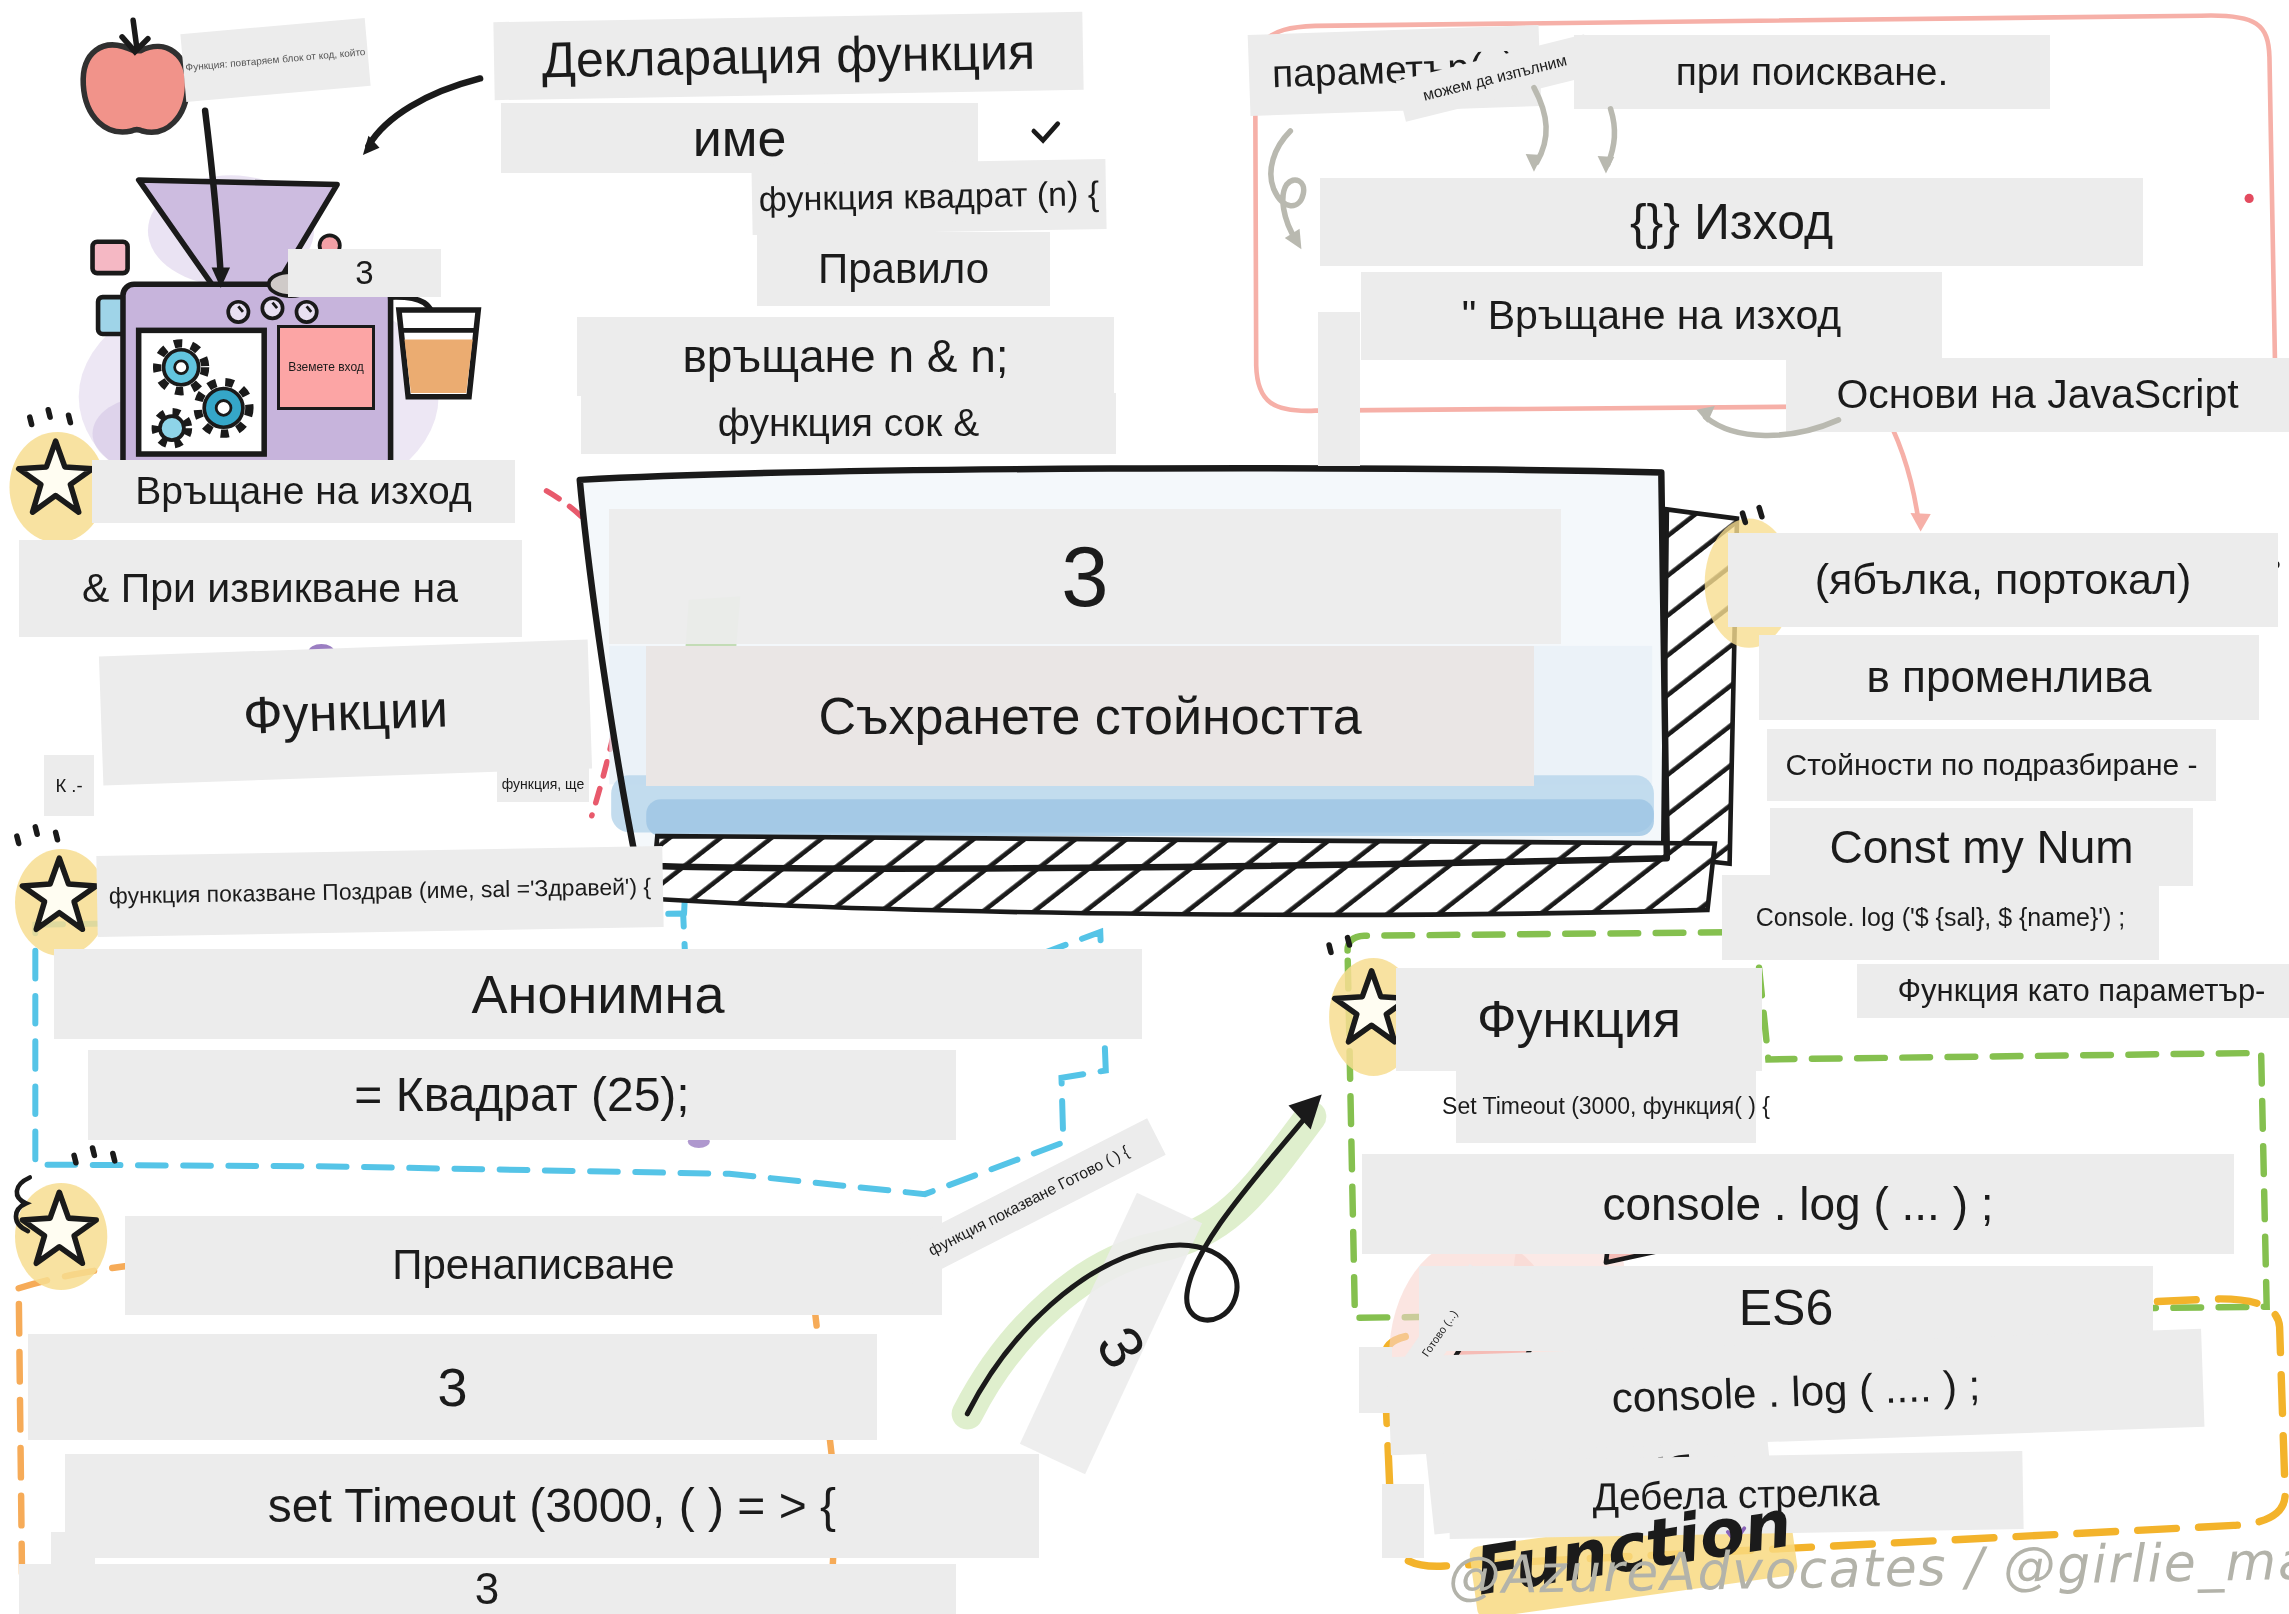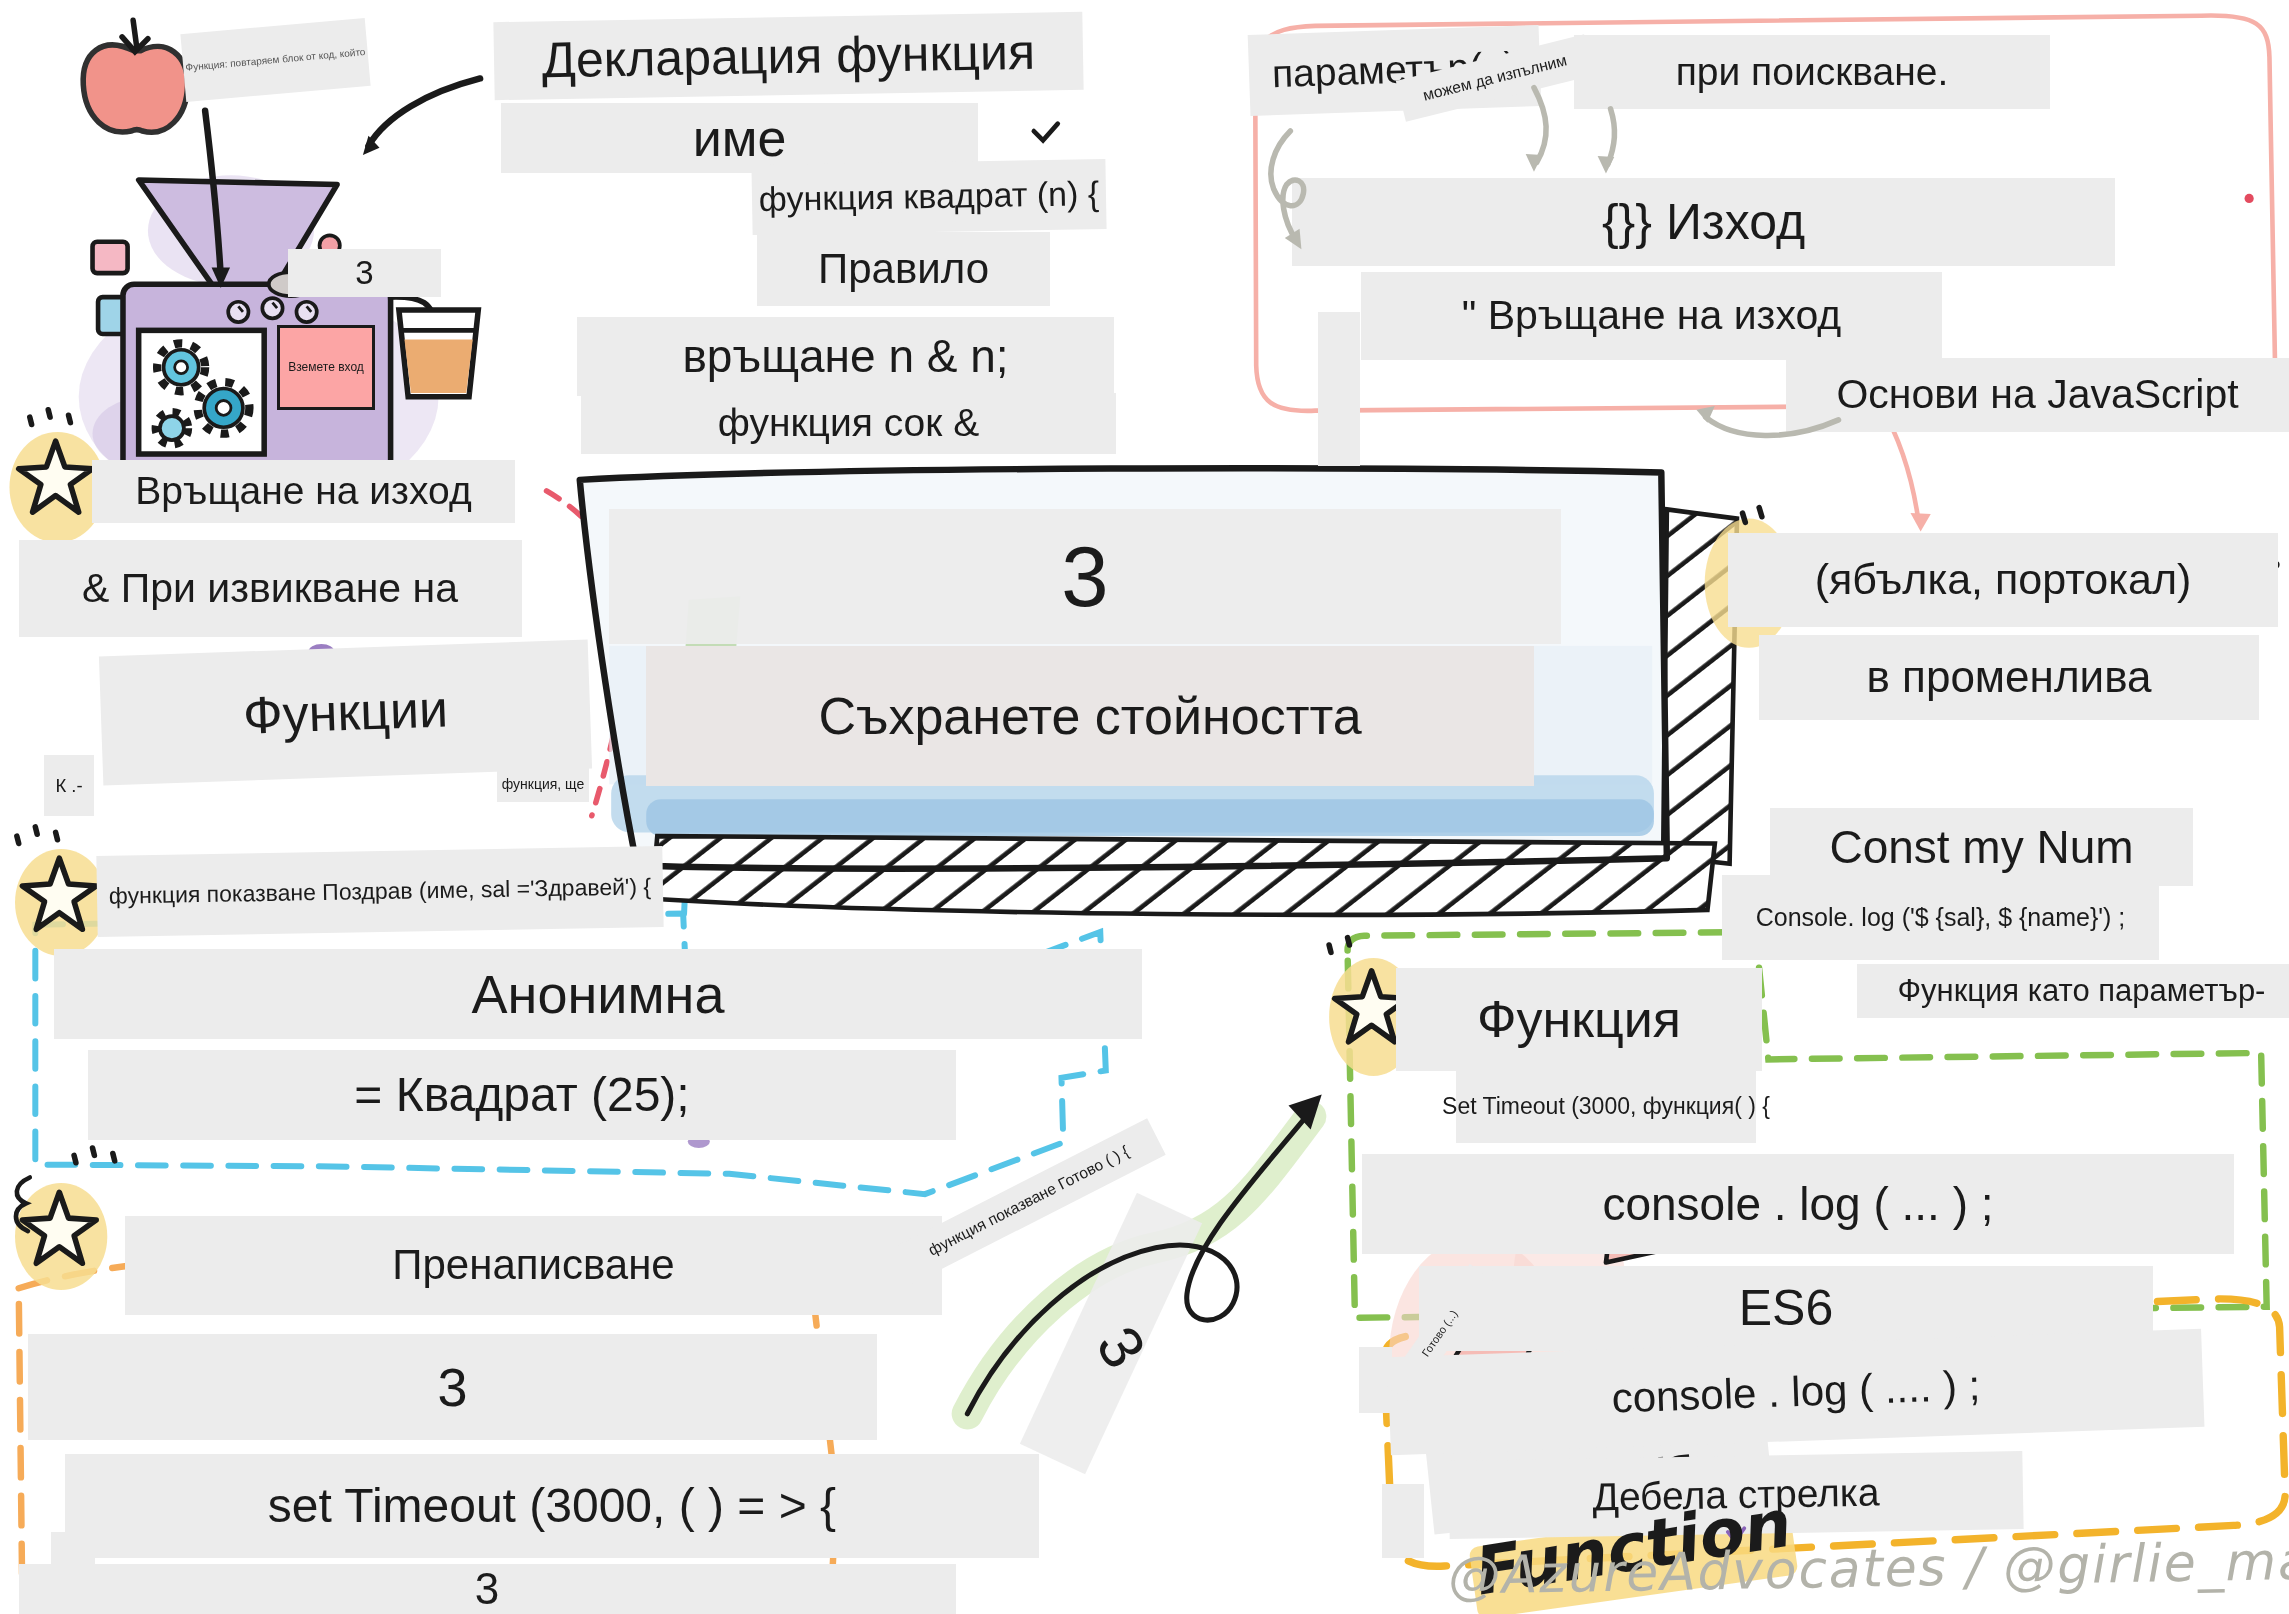--- a/index.html
+++ b/index.html
@@ -145,36 +145,37 @@
 <div class="bar" style="left:494px;top:16.6px;width:589px;height:78px;font-size:50px;transform:rotate(-1deg);">Декларация функция</div>
 <div class="bar" style="left:501px;top:103px;width:477px;height:70px;font-size:52px;">име</div>
 <div class="bar" style="left:752px;top:162px;width:354px;height:70px;font-size:34px;transform:rotate(-1deg);">функция квадрат (n) {</div>
 <div class="bar" style="left:757px;top:232px;width:293px;height:74px;font-size:42px;">Правило</div>
 <div class="bar" style="left:577px;top:317px;width:537px;height:79px;font-size:46px;">връщане n &amp; n;</div>
 <div class="bar" style="left:581px;top:393px;width:535px;height:61px;font-size:39px;">функция сок &amp;</div>
 
 <div class="bar" style="left:1249px;top:30px;width:291px;height:81px;font-size:39px;transform:rotate(-2deg);">параметър(и)</div>
 <div class="bar" style="left:1398px;top:57px;width:194px;height:42px;font-size:15.7px;transform:rotate(-14deg);">можем да изпълним</div>
 <div class="bar" style="left:1574px;top:35px;width:476px;height:74px;font-size:39px;">при поискване.</div>
-<div class="bar" style="left:1292px;top:178px;width:823px;height:88px;font-size:50px;">{}} Изход</div>
+<div class="bar" style="left:1320px;top:178px;width:823px;height:88px;font-size:50px;">{}} Изход</div>
 <div class="bar" style="left:1361px;top:272px;width:581px;height:88px;font-size:41px;">" Връщане на изход</div>
 <div class="tile" style="left:1318px;top:312px;width:42px;height:154px;"></div>
 <div class="bar" style="left:1786px;top:358px;width:503px;height:74px;font-size:41px;">Основи на JavaScript</div>
 
 <div class="bar" style="left:92px;top:452px;width:423px;height:63px;font-size:39px;margin-top:8px;">Връщане на изход</div>
 <div class="bar" style="left:18.5px;top:540px;width:503px;height:97px;font-size:41px;">&amp; При извикване на</div>
 <div class="bar" style="left:101px;top:648px;width:489px;height:129px;font-size:52px;transform:rotate(-2deg);">Функции</div>
 <div class="bar" style="left:44px;top:755px;width:50px;height:61px;font-size:18.5px;">К .-</div>
 <div class="bar" style="left:497px;top:767px;width:92px;height:35px;font-size:14px;">функция, ще</div>
 
 <div class="bar" style="left:609px;top:509px;width:952px;height:135px;font-size:85px;background:rgba(236,236,236,.95);">3</div>
 <div class="bar" style="left:646px;top:646px;width:888px;height:140px;font-size:52px;background:#eae6e5;">Съхранете стойността</div>
 
 <div class="bar" style="left:1728px;top:533px;width:550px;height:94px;font-size:43px;">(ябълка, портокал)</div>
 <div class="bar" style="left:1759px;top:635px;width:500px;height:85px;font-size:44px;">в променлива</div>
+<div class="bar" style="left:1767px;top:729px;width:449px;height:72px;font-size:30px;">Стойности по подразбиране -</div>
 <div class="bar" style="left:1770px;top:808px;width:423px;height:78px;font-size:46px;">Const my Num</div>
 <div class="bar" style="left:1722px;top:875px;width:437px;height:85px;font-size:25px;">Console. log ('$ {sal}, $ {name}') ;</div>
 <div class="bar" style="left:1841px;top:964px;width:449px;height:54px;font-size:31px;margin-left:16px;">Функция като параметър-</div>
 
 <div class="bar" style="left:97px;top:851px;width:566px;height:81px;font-size:23px;transform:rotate(-1deg);">функция показване Поздрав (име, sal ='Здравей') {</div>
 <div class="bar" style="left:54px;top:949px;width:1088px;height:90px;font-size:54px;">Анонимна</div>
 <div class="bar" style="left:88px;top:1050px;width:868px;height:90px;font-size:48px;">= Квадрат (25);</div>
 
 <div class="bar" style="left:125px;top:1216px;width:817px;height:99px;font-size:42px;">Пренаписване</div>
 <div class="bar" style="left:28px;top:1334px;width:849px;height:106px;font-size:54px;">3</div>

